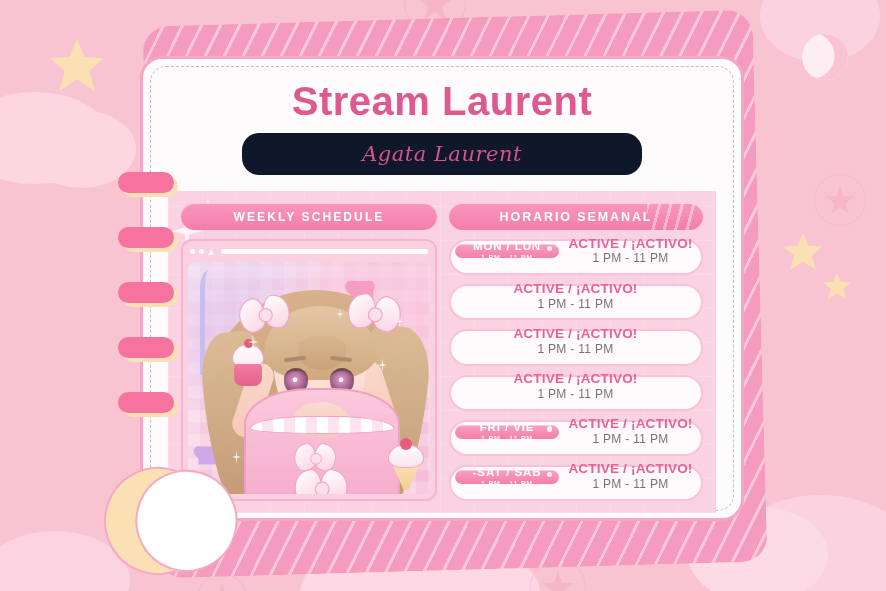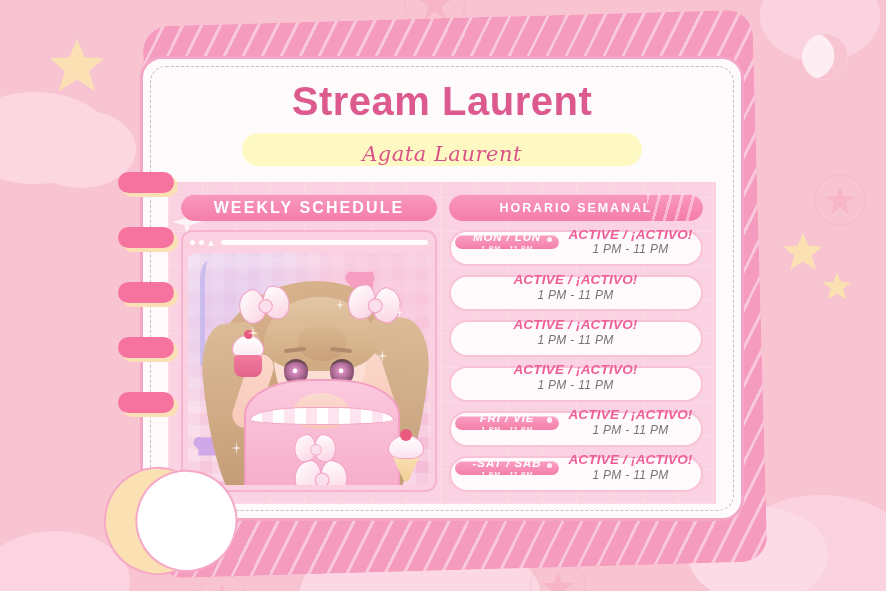--- a/index.html
+++ b/index.html
@@ -153,24 +153,24 @@
     font-size: 40px;
     font-weight: bold;
     color: #dd5a8e;
     letter-spacing: .5px;
     line-height: 1.1;
     margin-top: 6px;
   }
 
   .name-pill {
     margin: 10px auto 0 auto;
-    width: 400px; height: 33px;
-    background: #fef9c3;
+    width: 400px; height: 42px;
+    background: #0f172a;
     border-radius: 17px;
-    display: flex; align-items: flex-end; justify-content: center;
+    display: flex; align-items: center; justify-content: center;
   }
   .name-pill span {
     font-family: "DejaVu Serif", serif;
     font-style: italic;
     font-size: 21px;
     color: #d9528a;
     letter-spacing: .5px;
   }
 
   
@@ -211,21 +211,21 @@
     z-index: 2;
   }
 
   .head-pill {
     position: relative;
     height: 27px;
     border-radius: 14px;
     background: linear-gradient(180deg, #f998bd 0%, #f47da9 100%);
     display: flex; align-items: center; justify-content: center;
     color: #ffffff;
-    font-size: 16px;
+    font-size: 12px;
     font-weight: bold;
     letter-spacing: 2.1px;
     overflow: hidden;
     box-shadow: 0 1px 0 rgba(255,255,255,.5) inset;
   }
   .head-pill.es { letter-spacing: 1.9px; font-size: 12.5px; }
   .head-stripes {
     position: absolute;
     right: 8px; top: 0; bottom: 0;
     width: 48px;
@@ -545,21 +545,20 @@
   .row {
     flex: 1;
     background: #fffafc;
     border: 2.5px solid #f8c3d8;
     border-radius: 20px;
     display: flex;
     align-items: center;
     padding: 0 5px 12px 4px;
     gap: 6px;
     min-height: 0;
-    font-style: italic;
   }
 
   .day-pill {
     position: relative;
     width: 104px;
     align-self: stretch;
     margin: 3px 0;
     background: linear-gradient(180deg, #fa9fc2 0%, #f47fa9 100%);
     border-radius: 17px;
     display: flex;

